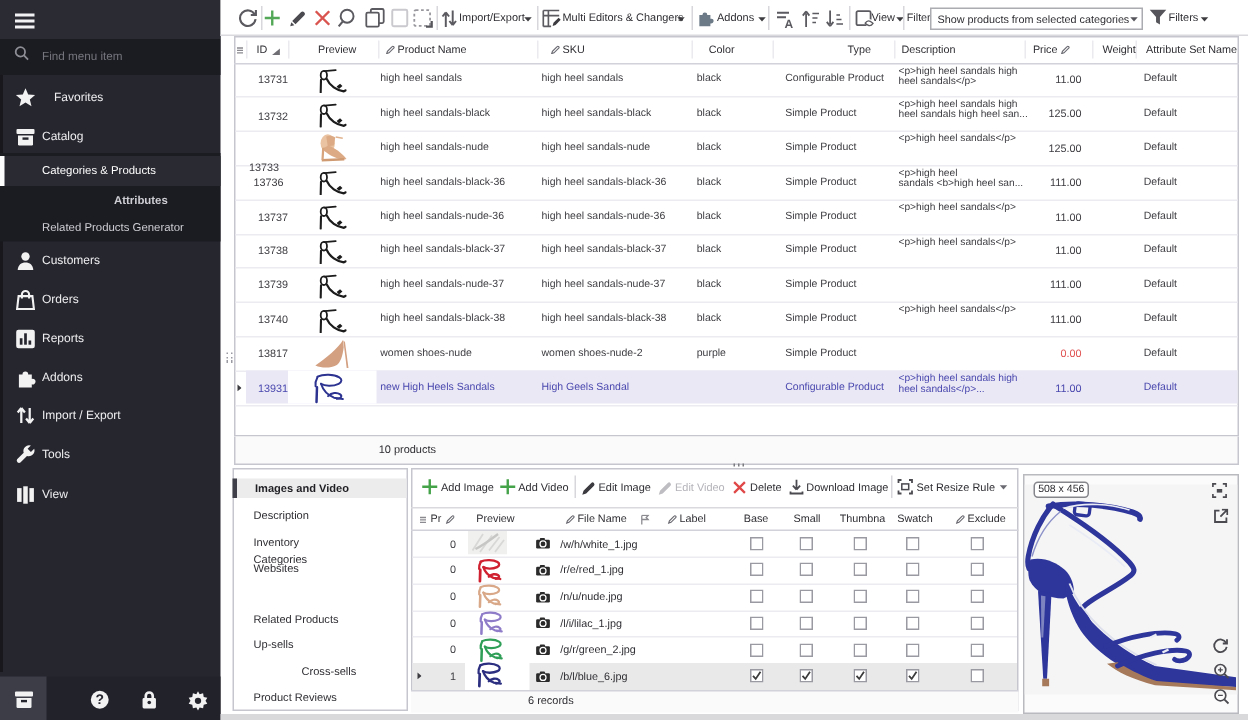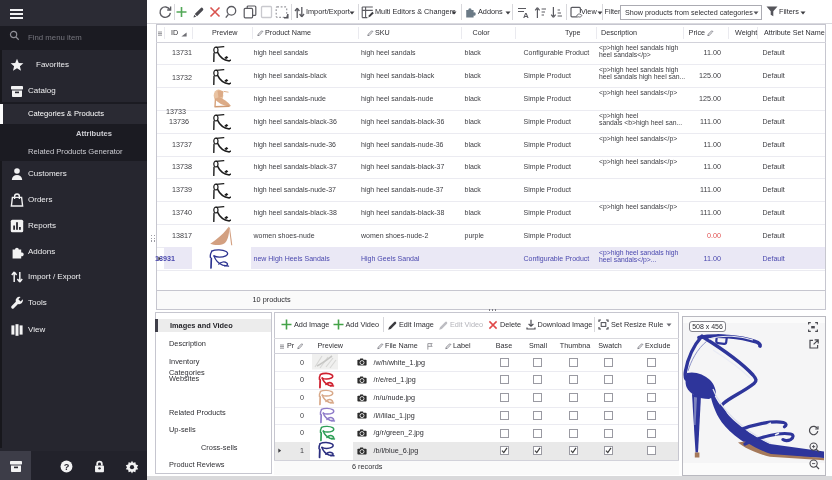--- a/index.html
+++ b/index.html
@@ -383,21 +383,21 @@
 <div class="t" style="left:464.5px;top:229.8px;font-size:7px;color:#3d3d42;line-height:11px;font-weight:400;">purple</div>
 <div class="t" style="left:523.5px;top:229.8px;font-size:7px;color:#3d3d42;line-height:11px;font-weight:400;">Simple Product</div>
 <div class="t" style="left:683px;top:229.7px;font-size:7.2px;color:#e05252;line-height:11.2px;font-weight:400;width:38px;text-align:right;">0.00</div>
 <div class="t" style="left:762.5px;top:229.8px;font-size:7px;color:#3d3d42;line-height:11px;font-weight:400;">Default</div>
 <div class="a" style="left:163.5px;top:246.70000000000002px;width:661.5px;height:22.8px;background:#eae8f5;"></div>
 <div class="a" style="left:192.4px;top:246.70000000000002px;width:59px;height:22.8px;background:#fff;"></div>
 <svg class="a" style="left:157.5px;top:255.50000000000003px;" width="3.4" height="5.2" viewBox="0 0 4 6">
     <path d="M0.4,0.4 L3.6,3 L0.4,5.6 Z" fill="#3c3c40"></path>
   </svg>
 <div class="a" style="left:156.7px;top:269.5px;width:668.3px;height:0px;border-top:1px solid #ebebf1;"></div>
-<div class="t" style="left:152px;top:252.5px;font-size:7.2px;color:#4a48ae;line-height:11.2px;font-weight:700;width:26px;text-align:center;">13931</div>
+<div class="t" style="left:166px;top:252.5px;font-size:7.2px;color:#4a48ae;line-height:11.2px;font-weight:400;width:26px;text-align:right;">13931</div>
 <svg class="a" style="left:205px;top:247.70000000000002px;" width="29" height="22" viewBox="0 0 30 28">
     <g fill="none" stroke="#2c3390" stroke-linecap="round" stroke-width="1.7">
       <path d="M5,4 C10,1.5 19,1.8 23.5,4.5 C26,6 26,8.5 23,10 C18,12.4 11,12 8,10"></path>
       <path d="M5,4.5 C3.6,7 3,9.5 3.4,12"></path>
       <path d="M8,10 C9.6,15 13.5,19.5 19,21.8 L26.5,23"></path>
       <path d="M14,20.5 C17,17.5 21.5,17 24.3,19 C26.2,20.5 25,22.6 21.5,22.8"></path>
       <path d="M4.6,13 L4.2,25.5" stroke-width="2.1"></path>
     </g>
   </svg>
 <div class="t" style="left:253.5px;top:252.6px;font-size:7px;color:#4a48ae;line-height:11px;font-weight:400;">new High Heels Sandals</div>

